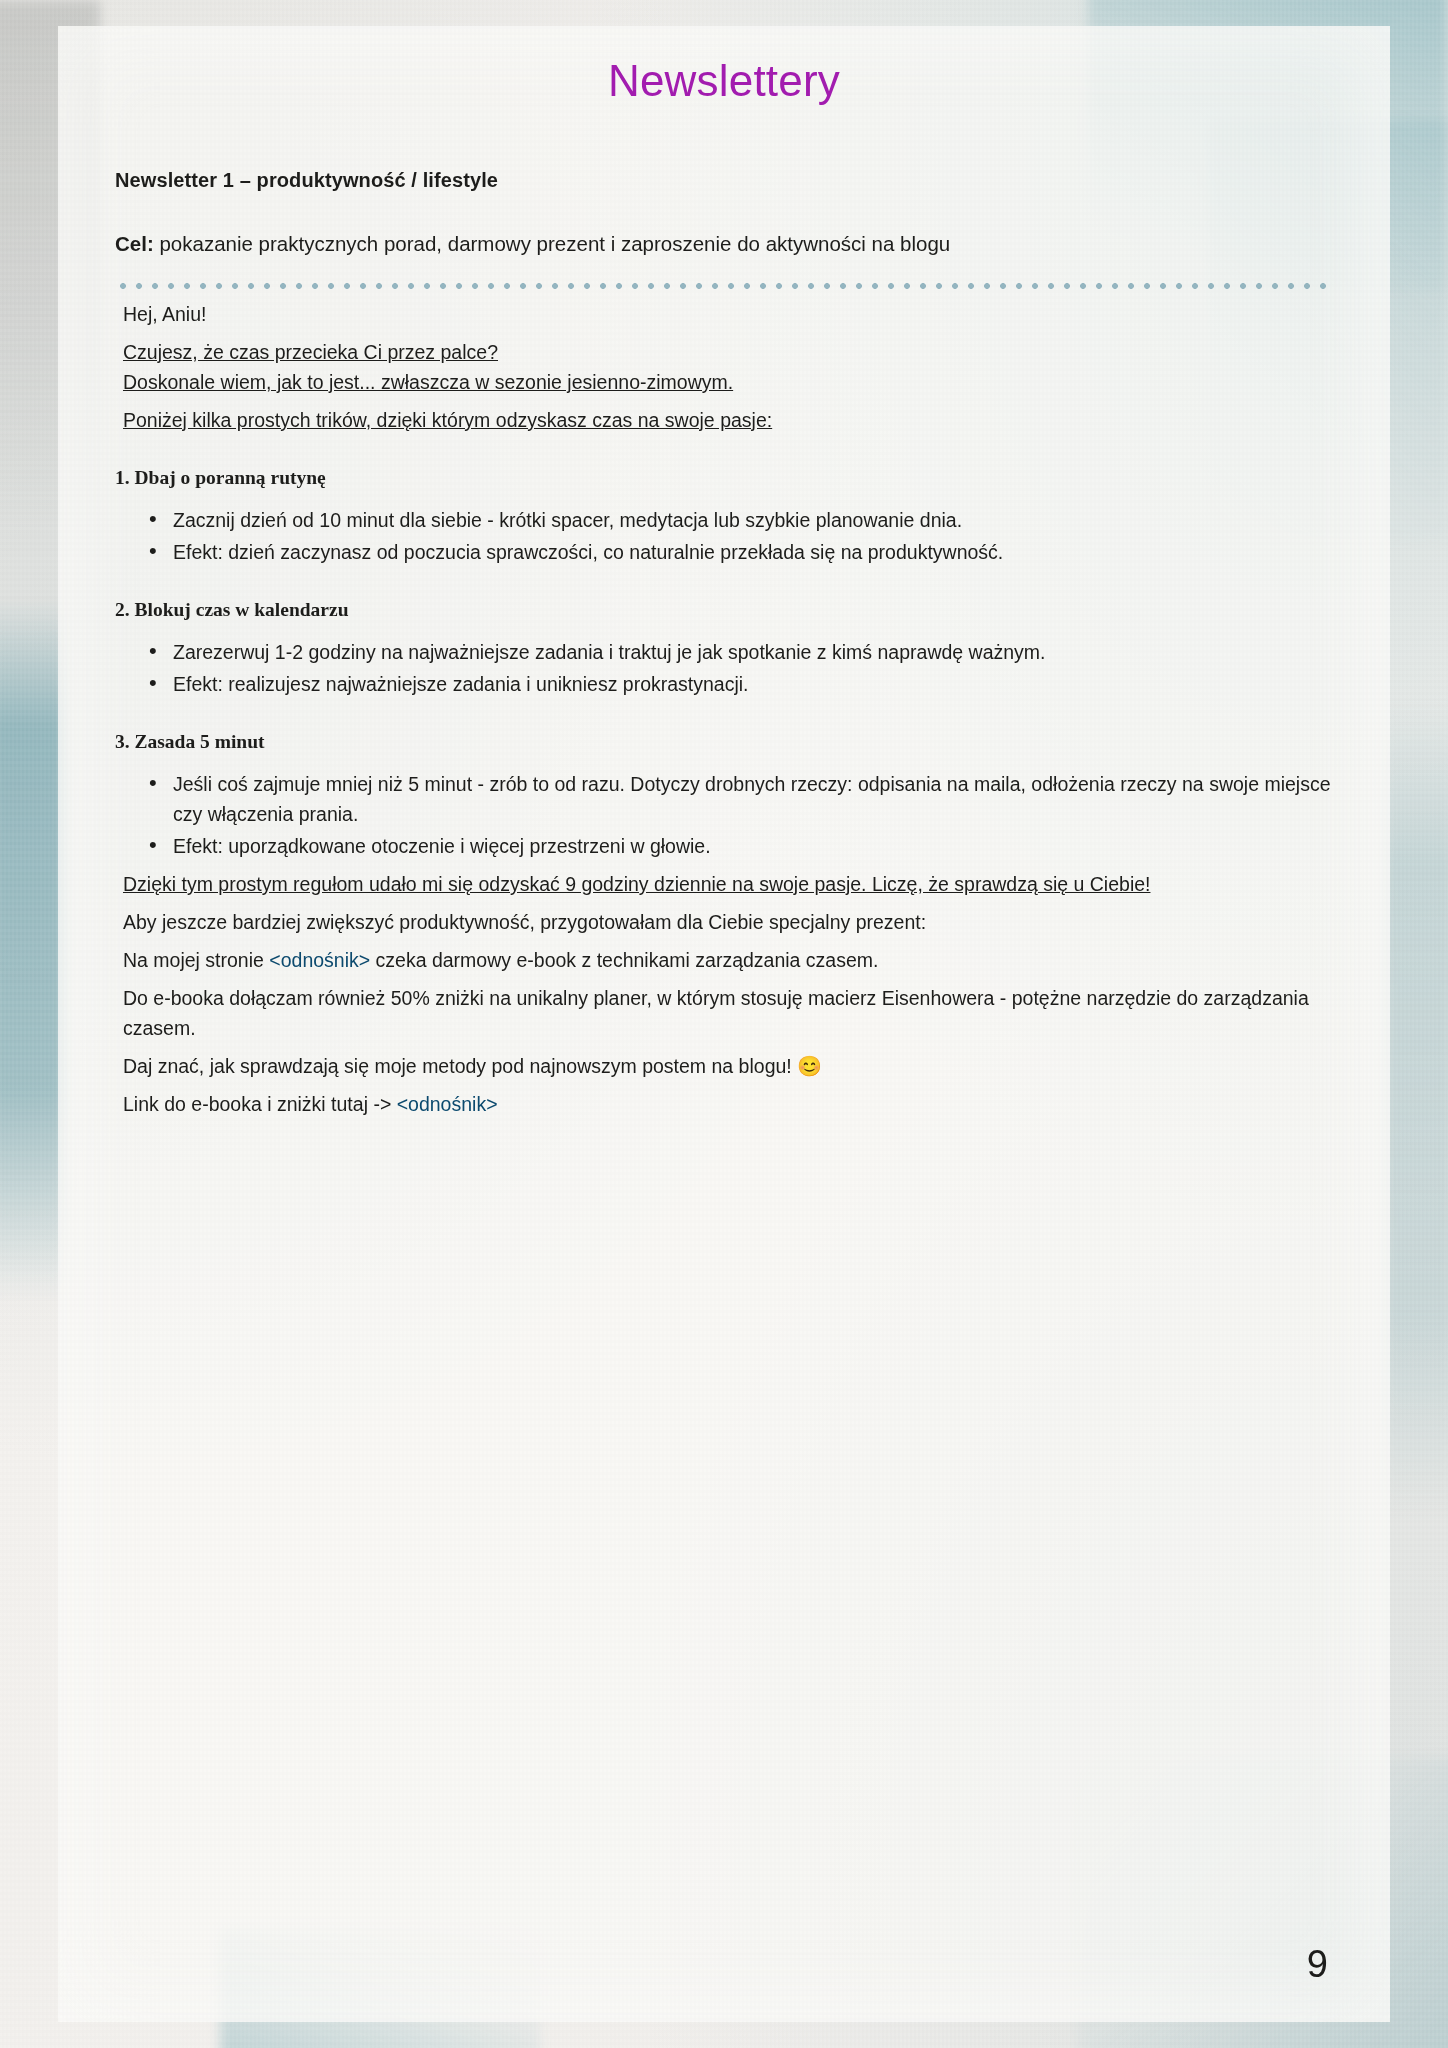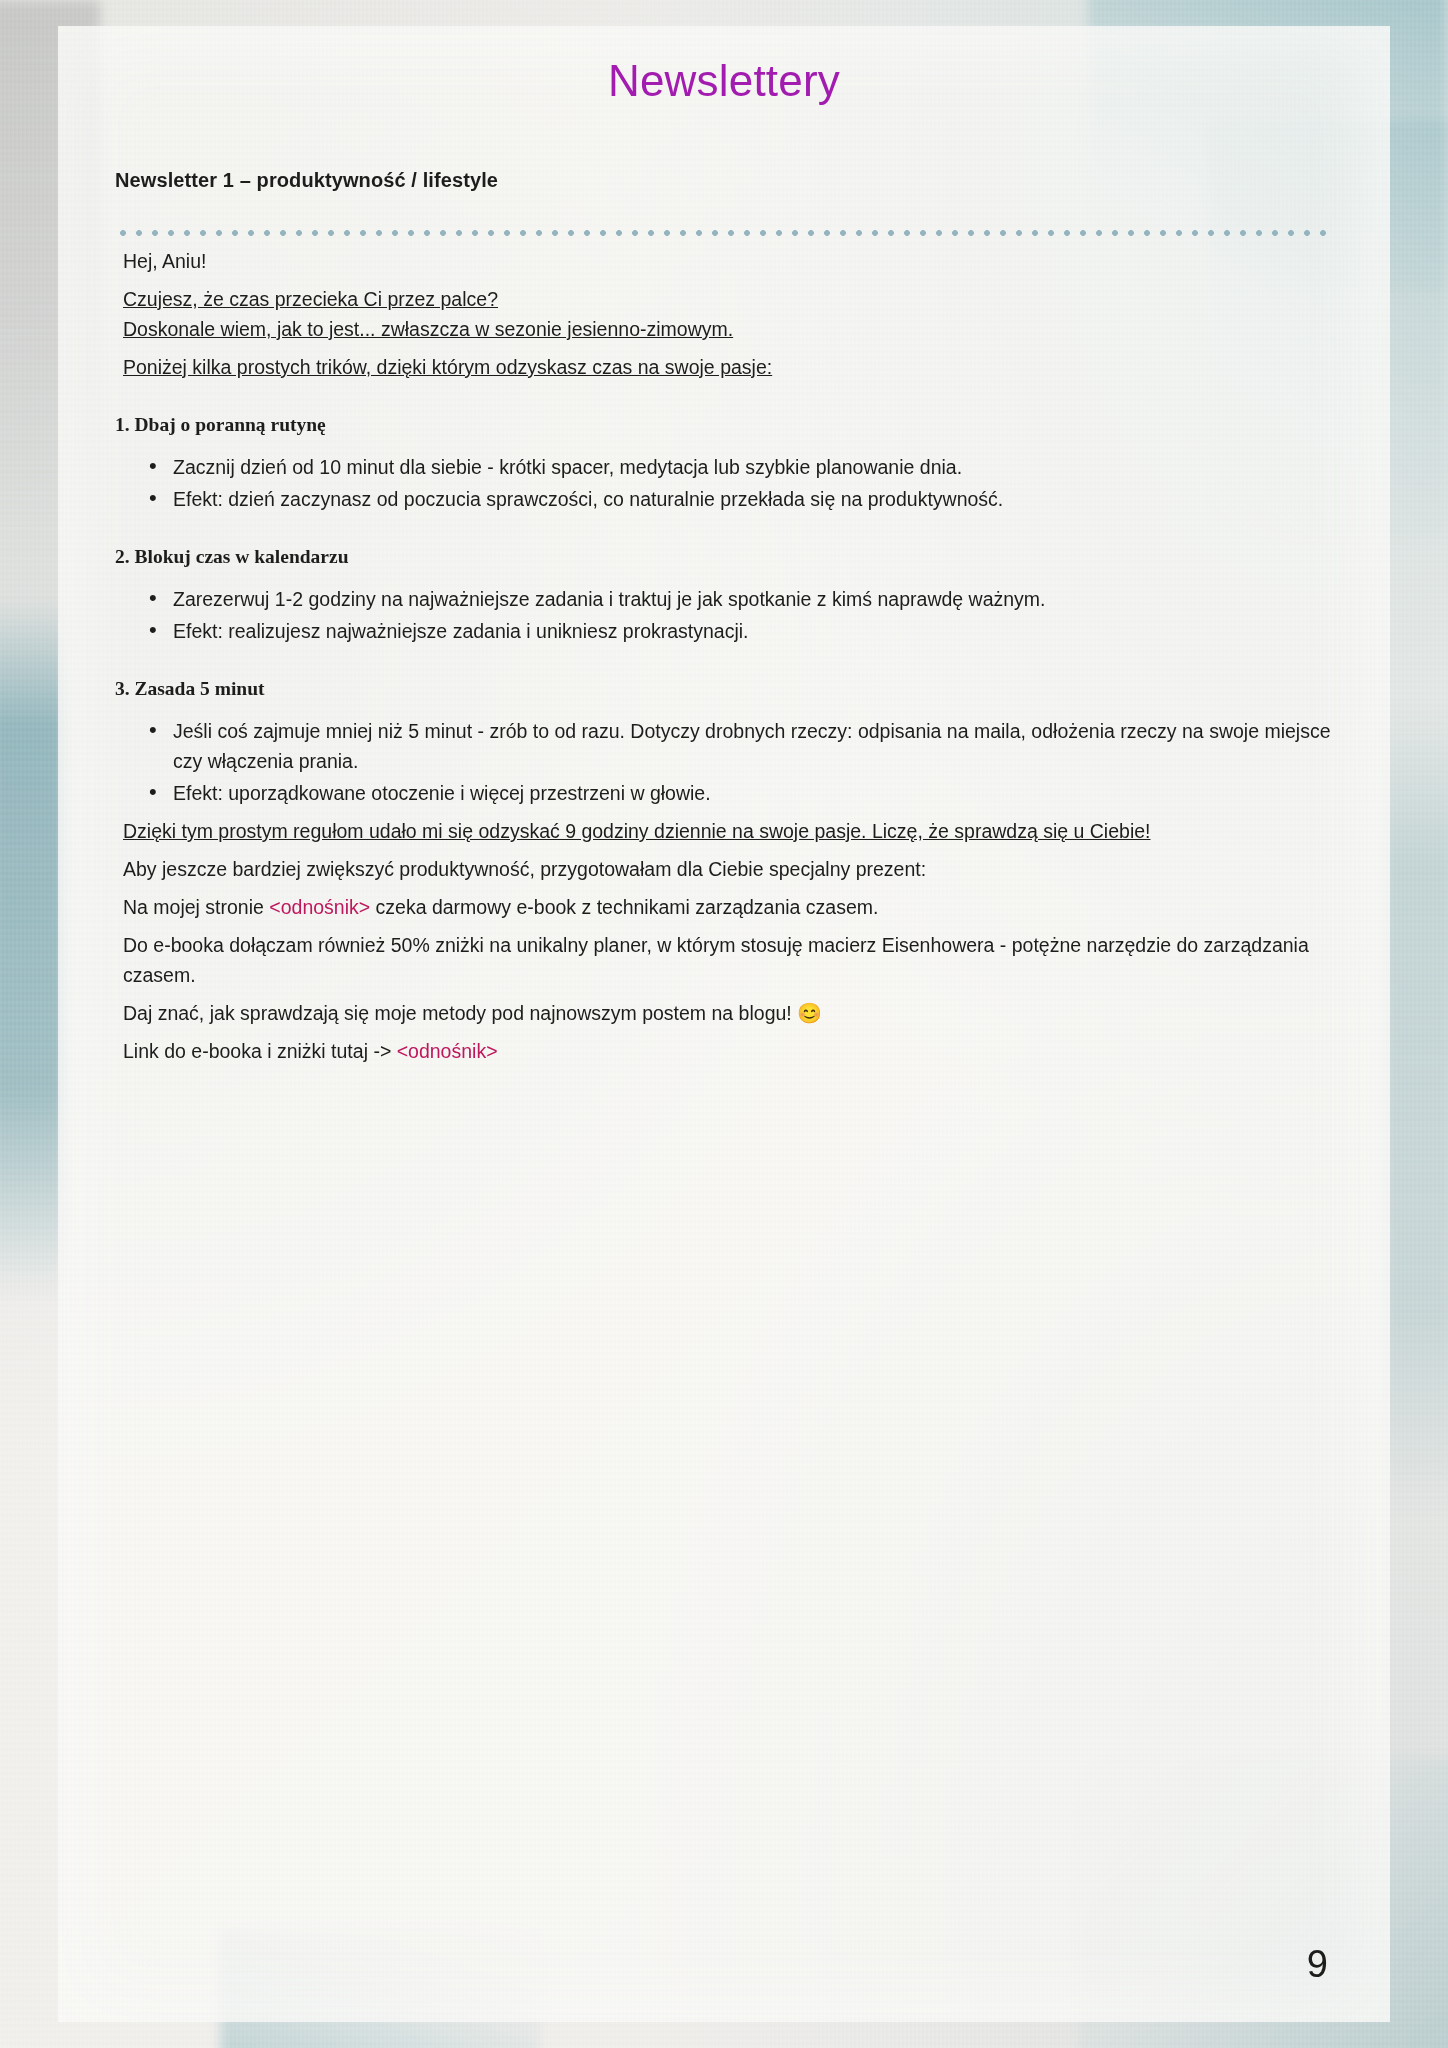--- a/index.html
+++ b/index.html
@@ -145,21 +145,21 @@
   ul.bullets li::before {
     content: "•";
     position: absolute;
     left: 0;
     top: -1px;
     font-size: 22px;
     line-height: 30px;
     color: #1d1d1b;
   }
   .link {
-    color: #be185d;
+    color: #0c4a6e;
   }
   .emoji { font-size: 20px; }
 
   .page-number {
     position: absolute;
     right: 120px;
     bottom: 62px;
     font-size: 38px;
     color: #1d1d1b;
     font-weight: 400;
@@ -179,20 +179,24 @@
 <div class="paper"></div>
 <div class="grain"></div>
 
 <div class="content">
 
   <h1 class="doc-title">Newslettery</h1>
 
   <div class="section-head">Newsletter 1 – produktywność / lifestyle</div>
 
   <div class="meta">
+    <div>
+      <b>Cel:</b>
+      <span>pokazanie praktycznych porad, darmowy prezent i zaproszenie do aktywności na blogu</span>
+    </div>
   </div>
 
   <div class="dotted-rule"></div>
 
   <p class="body gap-xl">Hej, Aniu!</p>
 
   <p class="body gap-l">
     <span>Czujesz, że czas przecieka Ci przez palce?</span><br>
     <span>Doskonale wiem, jak to jest... zwłaszcza w sezonie jesienno-zimowym.</span>
   </p>

